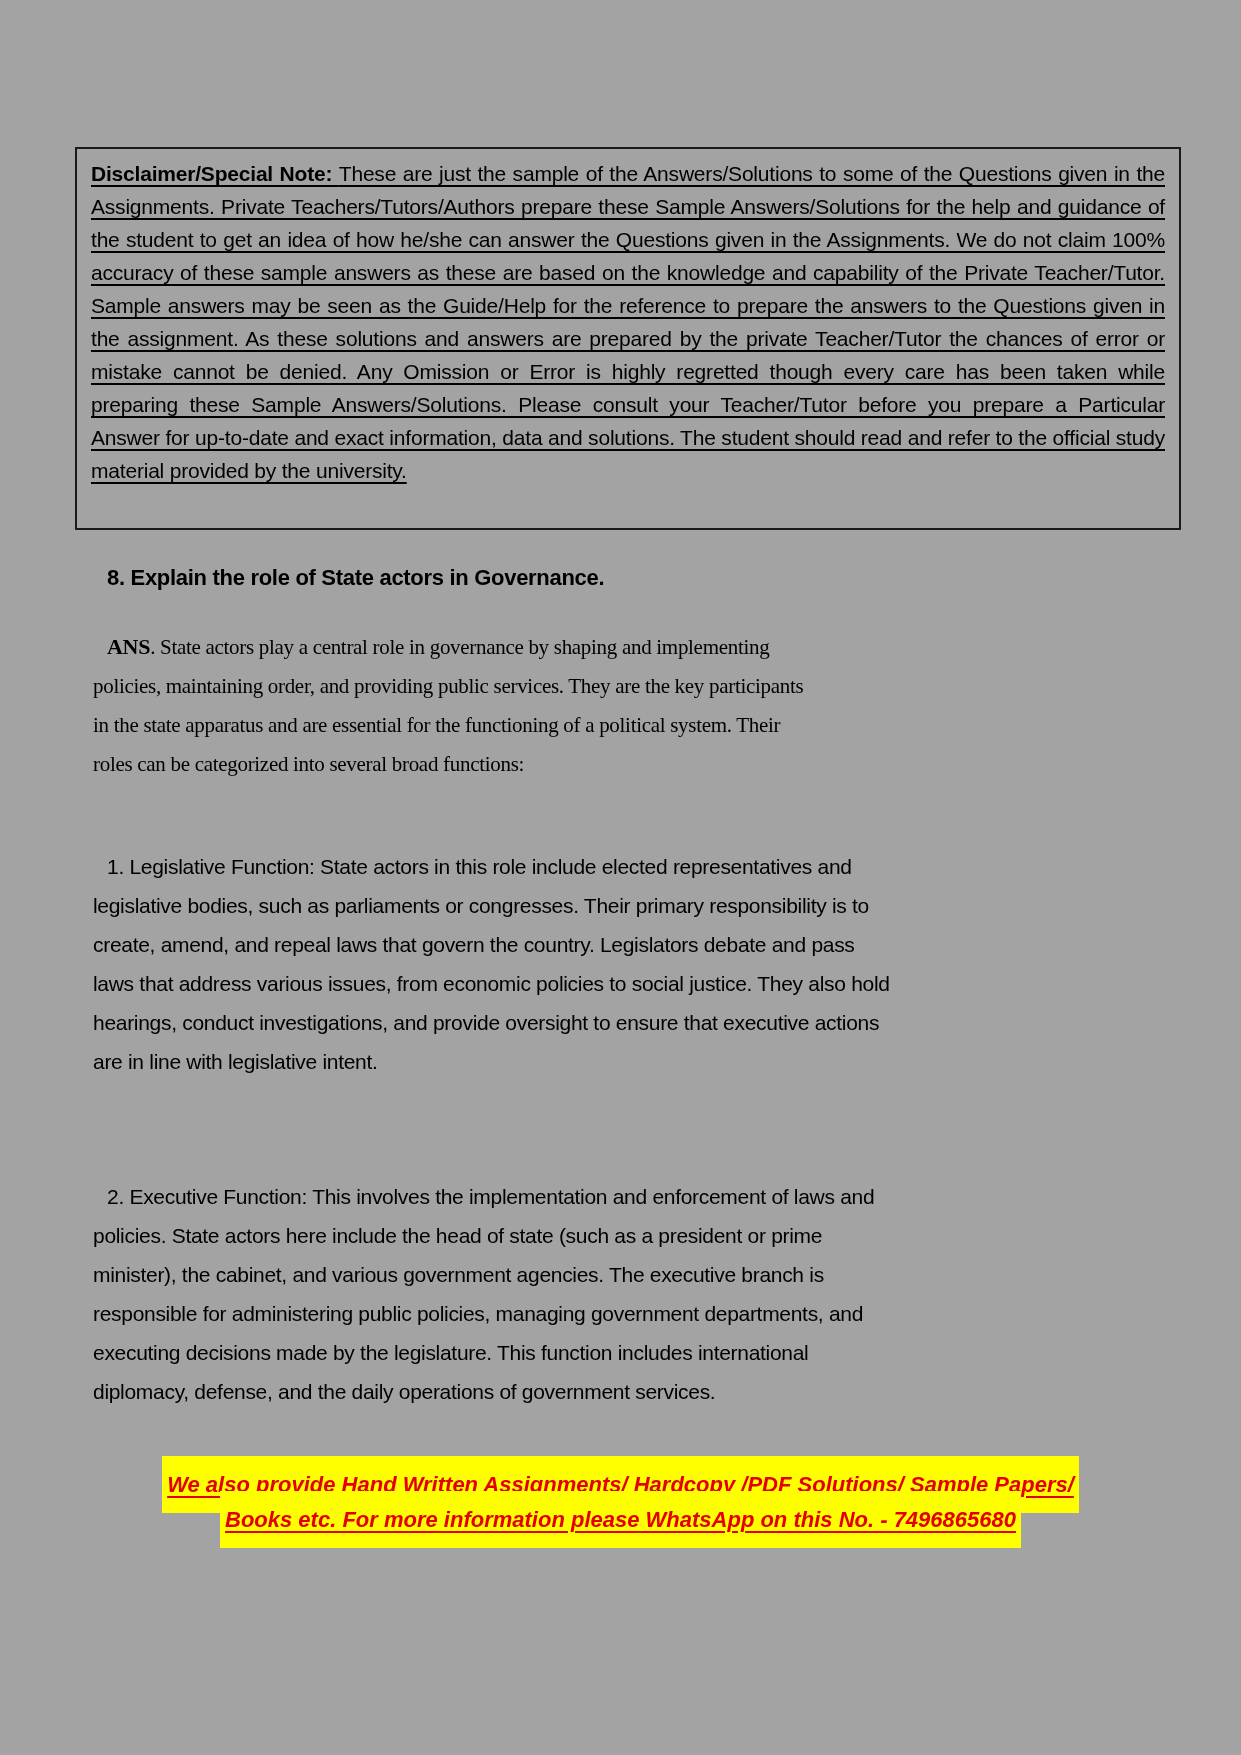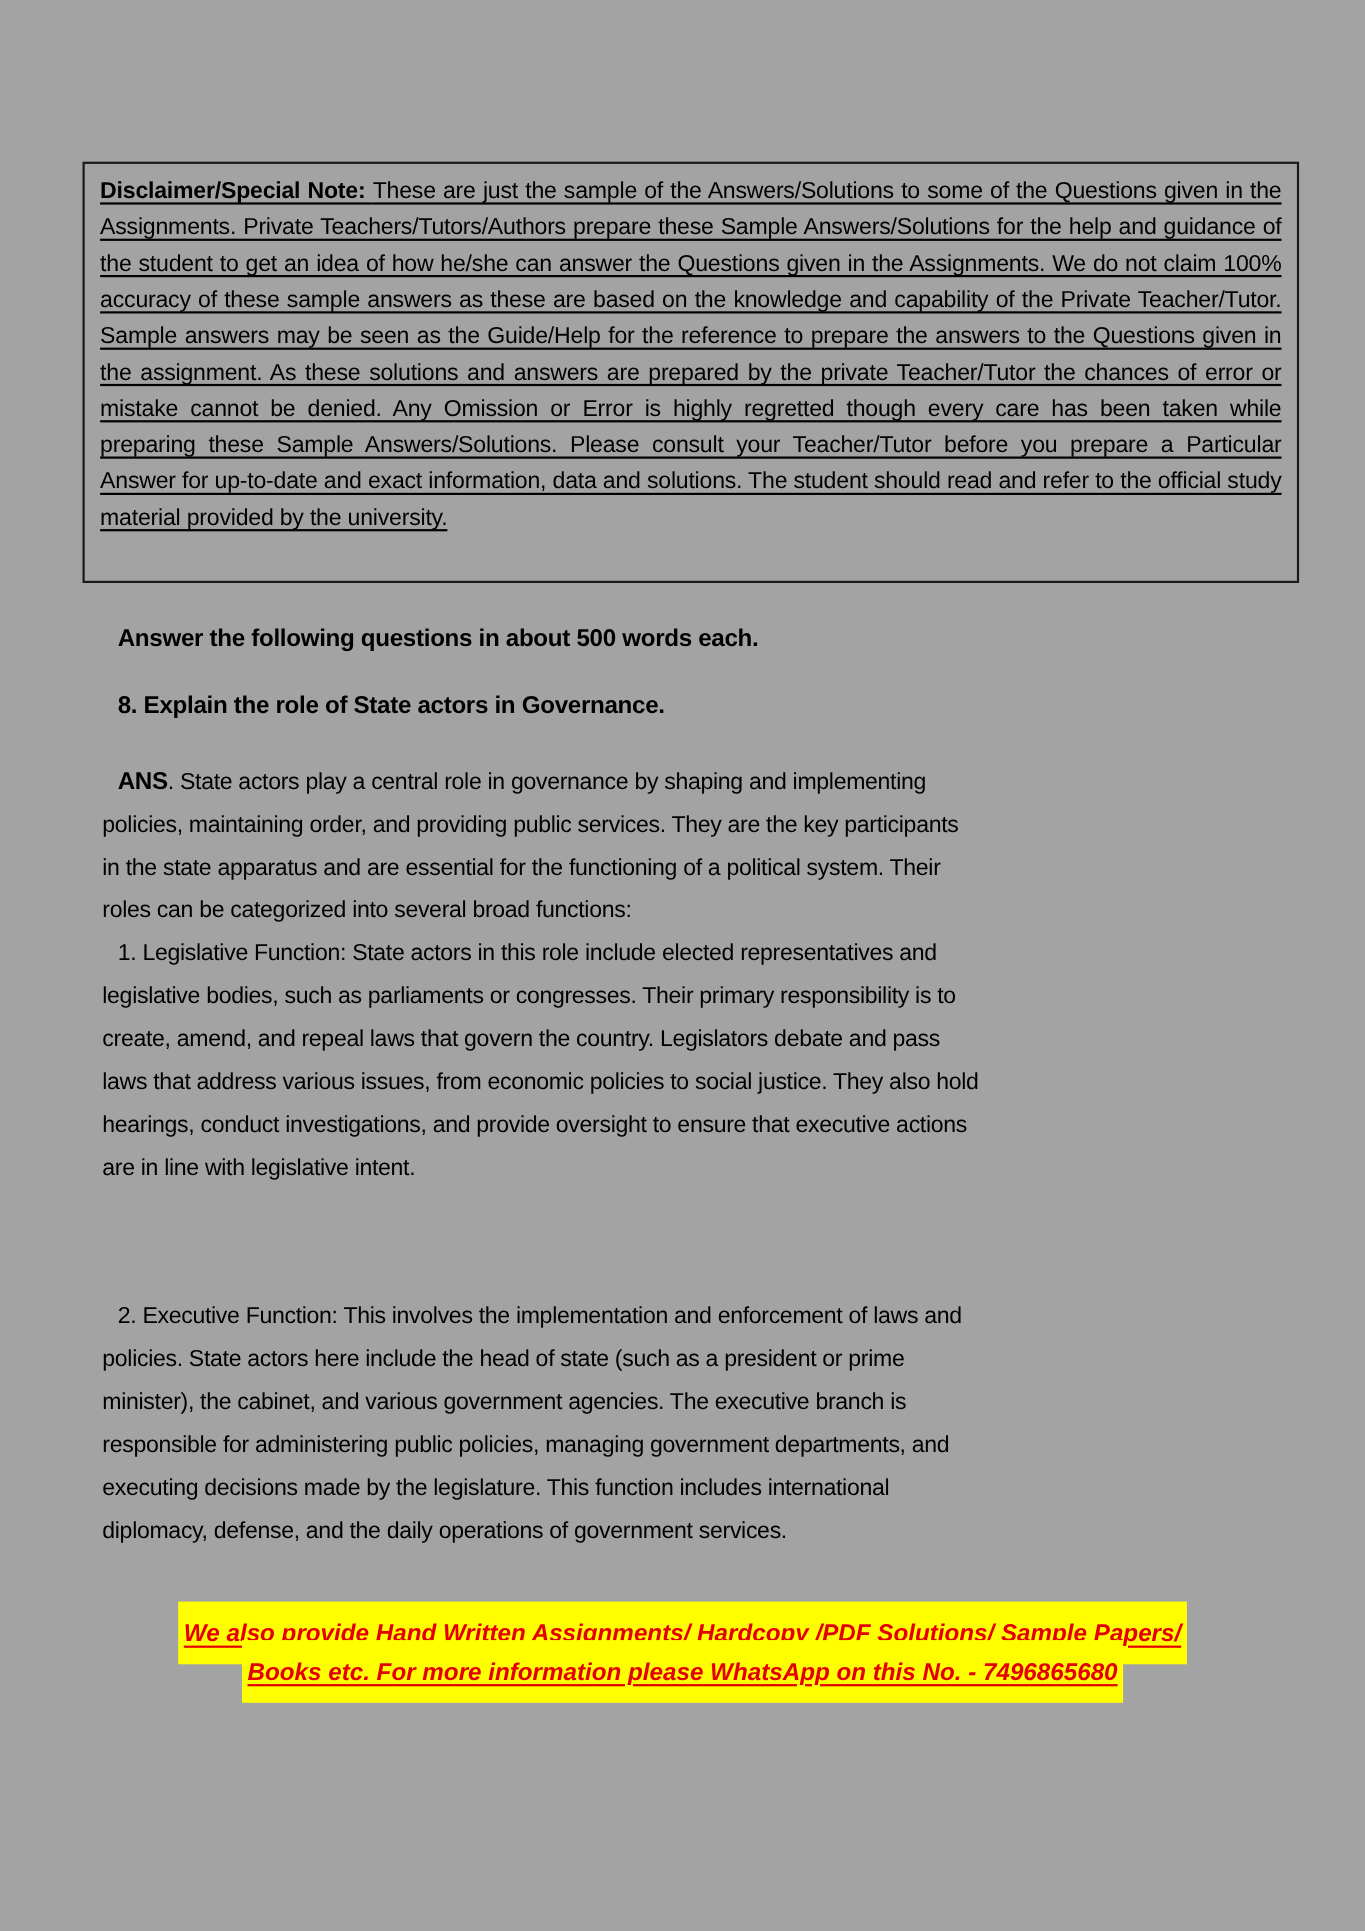--- a/index.html
+++ b/index.html
@@ -55,23 +55,23 @@
   .answer-intro, .answer-para {
     margin-left: 93px;
     margin-right: 55px;
     width: 1095px;
     font-size: 21px;
     line-height: 39px;
     letter-spacing: -0.3px;
     white-space: pre-line;
     text-indent: 14px;
   }
-  .answer-intro { margin-top: 36px; }
+  .answer-intro { margin-top: 36px; font-family: Liberation Serif, serif; }
   .ans-label { font-weight: bold; font-size: 22px; }
-  .answer-para.first  { }
+  .answer-para.first  { margin-top: 63px; }
   .answer-para.second { margin-top: 96px; }
   .footer-promo {
     margin-top: 56px;
     text-align: center;
   }
   .promo-highlight {
     display: inline;
     background: #ffff00;
     color: #e40000;
     font-size: 22px;
@@ -90,21 +90,20 @@
 </head>
 <body>
 
 <div class="page">
 
   <div class="disclaimer-box">
     <p class="disclaimer-text"><strong class="disclaimer-label">Disclaimer/Special Note: </strong><span>These are just the sample of the Answers/Solutions to some of the Questions given in the Assignments. Private Teachers/Tutors/Authors prepare these Sample Answers/Solutions for the help and guidance of the student to get an idea of how he/she can answer the Questions given in the Assignments. We do not claim 100% accuracy of these sample answers as these are based on the knowledge and capability of the Private Teacher/Tutor. Sample answers may be seen as the Guide/Help for the reference to prepare the answers to the Questions given in the assignment. As these solutions and answers are prepared by the private Teacher/Tutor the chances of error or mistake cannot be denied. Any Omission or Error is highly regretted though every care has been taken while preparing these Sample Answers/Solutions. Please consult your Teacher/Tutor before you prepare a Particular Answer for up-to-date and exact information, data and solutions. The student should read and refer to the official study material provided by the university.</span></p>
   </div>
 
 
-  <p class="instruction">Answer the following questions in about 500 words each.</p>
 
   <p class="question">8. Explain the role of State actors in Governance.</p>
 
   <p class="answer-intro"><strong class="ans-label">ANS</strong><span>. State actors play a central role in governance by shaping and implementing
 policies, maintaining order, and providing public services. They are the key participants
 in the state apparatus and are essential for the functioning of a political system. Their
 roles can be categorized into several broad functions:</span></p>
 
   <p class="answer-para first">1. Legislative Function: State actors in this role include elected representatives and
 legislative bodies, such as parliaments or congresses. Their primary responsibility is to

